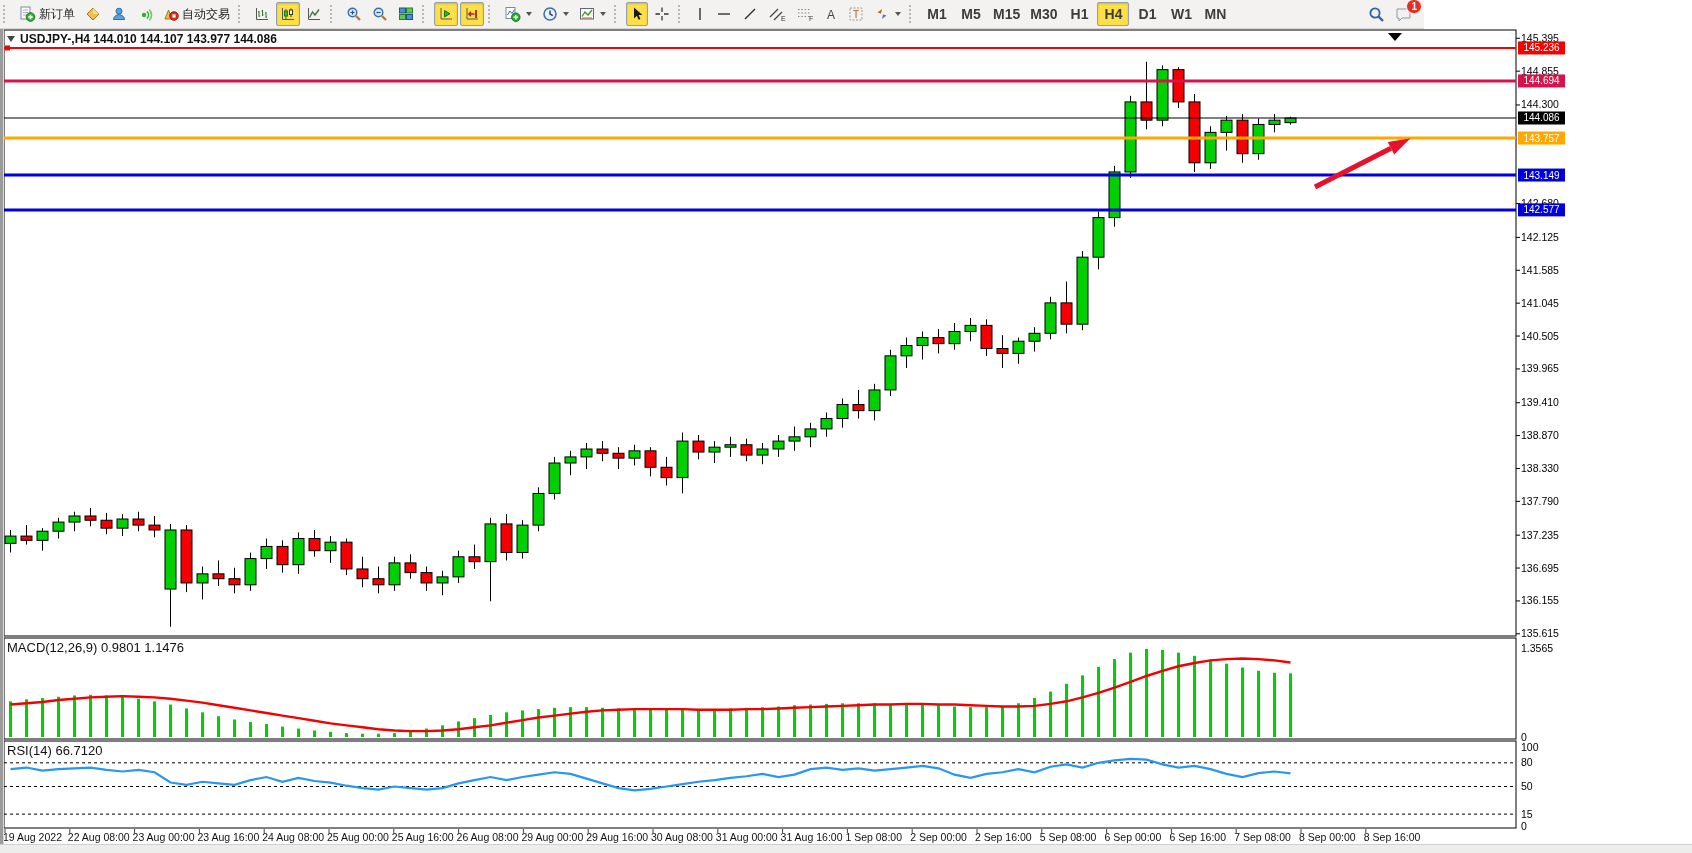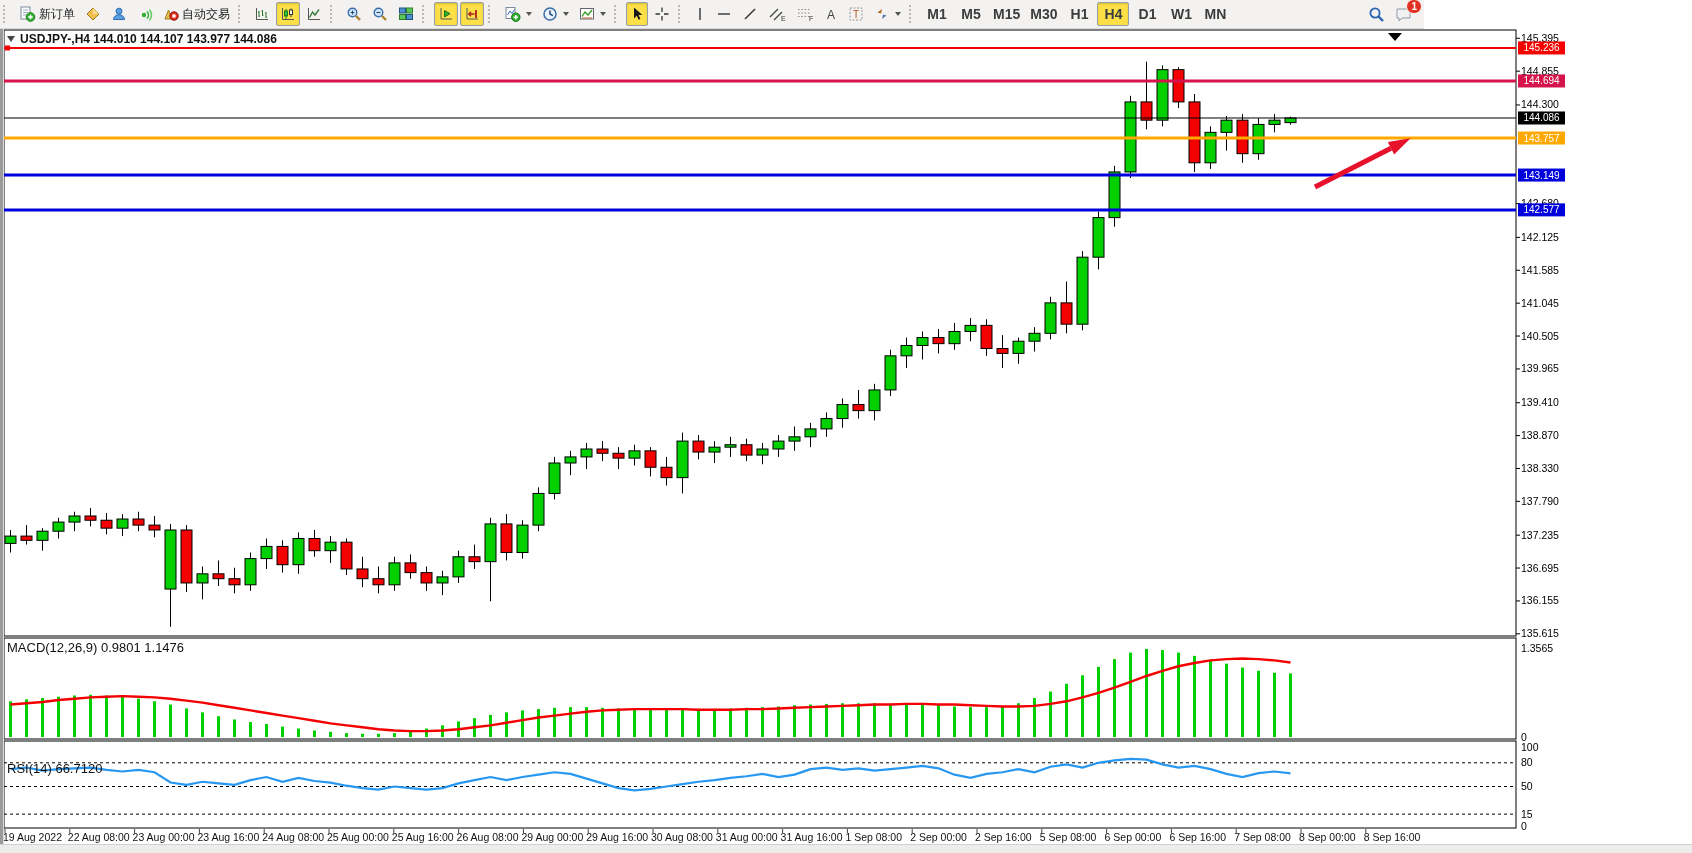--- a/index.html
+++ b/index.html
@@ -643,16 +643,16 @@
         <span class="badge">1</span>
       </div>
     </div>
   </div>
 
   <div class="chart-title">
     <span class="tri-down"></span>
     <span>USDJPY-,H4 144.010 144.107 143.977 144.086</span>
   </div>
   <div class="ind-label" style="left:7px;top:640px">MACD(12,26,9) 0.9801 1.1476</div>
-  <div class="ind-label" style="left:7px;top:761px">RSI(14) 66.7120</div>
+  <div class="ind-label" style="left:7px;top:743px">RSI(14) 66.7120</div>
 
   <div class="statusbar"></div>
 </div>
 
 </body></html>

